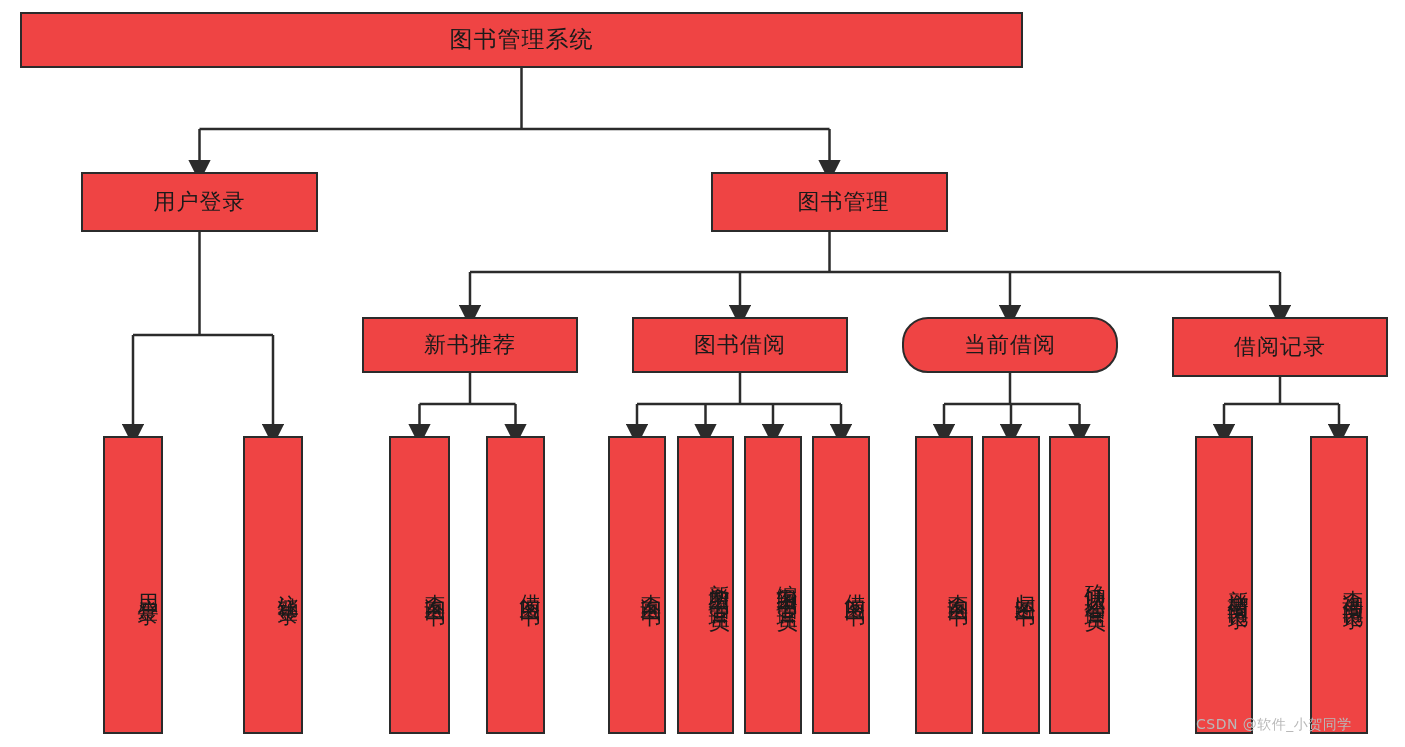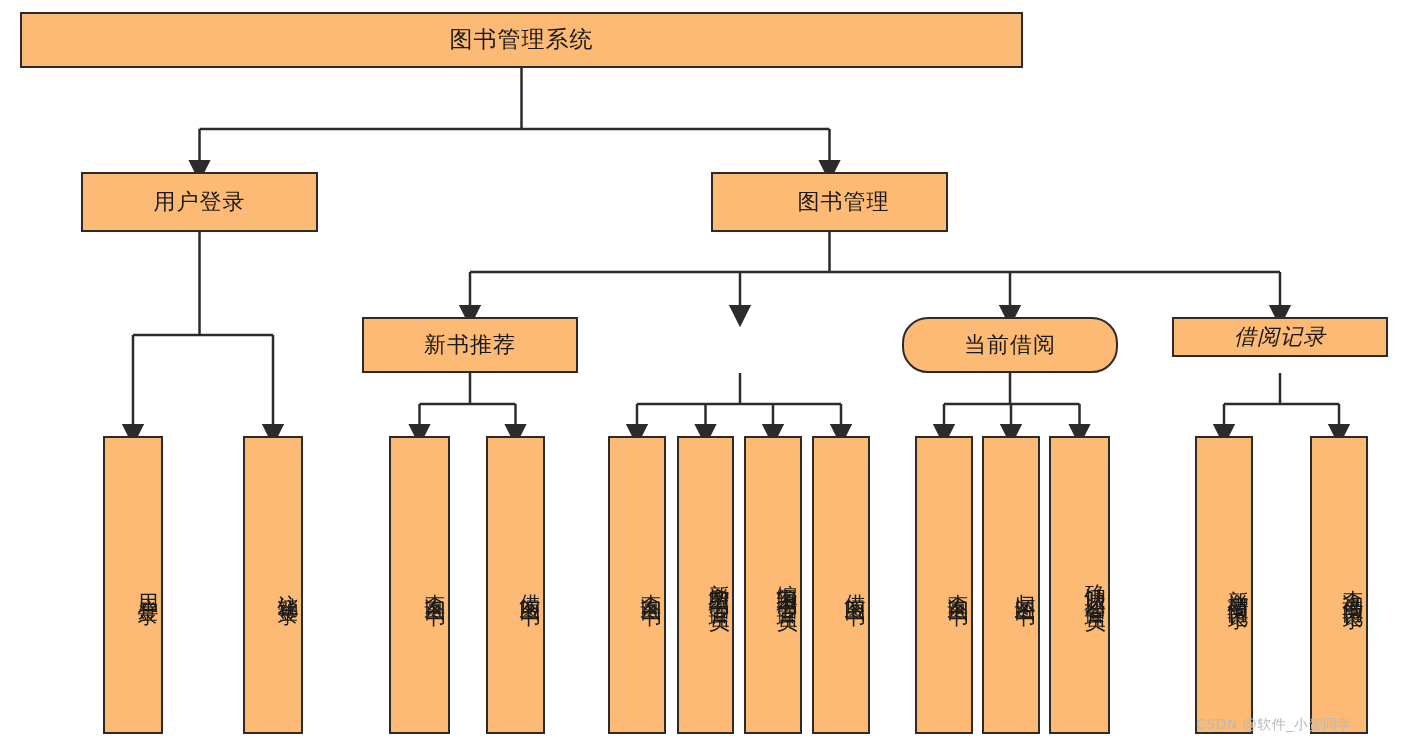--- a/index.html
+++ b/index.html
@@ -23,21 +23,21 @@
     left: 0;
     top: 0;
     width: 1405px;
     height: 747px;
     pointer-events: none;
   }
   .node {
     position: absolute;
     box-sizing: border-box;
     border: 2.5px solid #2b2b2b;
-    background: #fdba74;
+    background: #ef4444;
     display: flex;
     align-items: center;
     justify-content: center;
     color: #1a1a1a;
     text-align: center;
   }
   .node.horiz {
     font-size: 22px;
     letter-spacing: 1px;
     line-height: 1.2;
@@ -116,22 +116,23 @@
         <path d="M 1339 404 L 1339 435" marker-end="url(#arrow)"></path>
       </g>
   </svg>
 
   <div class="node horiz root" style="left: 20px; top: 12px; width: 1003px; height: 56px;">图书管理系统</div>
 
   <div class="node horiz" style="left: 81px; top: 172px; width: 237px; height: 60px;">用户登录</div>
   <div class="node horiz" style="left: 711px; top: 172px; width: 237px; height: 60px; padding-left: 28px;">图书管理</div>
 
   <div class="node horiz" style="left: 362px; top: 317px; width: 216px; height: 56px;">新书推荐</div>
+  <div class="node horiz" style="left: 632px; top: 317px; width: 216px; height: 56px;">图书借阅</div>
   <div class="node horiz" style="left: 902px; top: 317px; width: 216px; height: 56px; border-radius: 26px;">当前借阅</div>
-  <div class="node horiz" style="left: 1172px; top: 317px; width: 216px; height: 40px; font-style: italic;">借阅记录</div>
+  <div class="node horiz" style="left: 1172px; top: 317px; width: 216px; height: 60px;">借阅记录</div>
 
   <div class="node vert" style="left: 103px; top: 436px; width: 60px; height: 298px;">
     <span class="vlabel">用户登录</span>
   </div>
   <div class="node vert" style="left: 243px; top: 436px; width: 60px; height: 298px;">
     <span class="vlabel">注销登录</span>
   </div>
   <div class="node vert" style="left: 389px; top: 436px; width: 61px; height: 298px;">
     <span class="vlabel">查询图书</span>
   </div>

